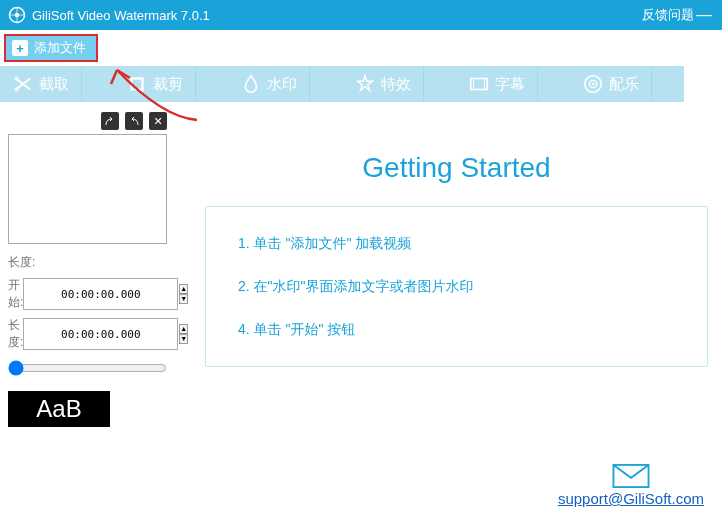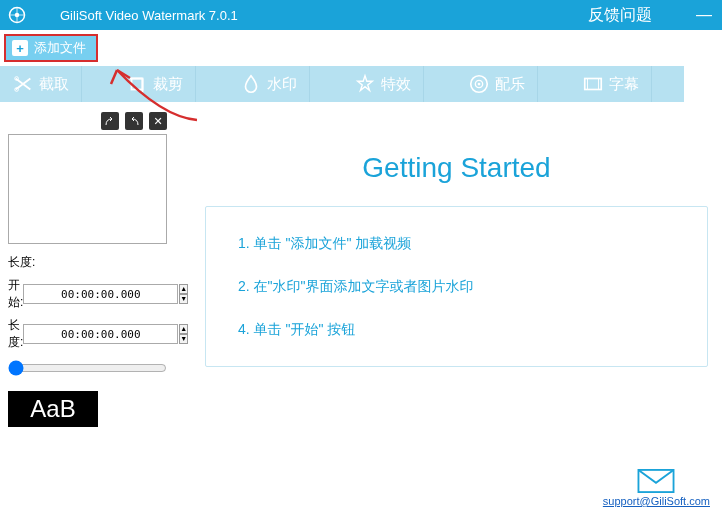--- a/index.html
+++ b/index.html
@@ -1,23 +1,23 @@
 <!DOCTYPE html>
 <html><head>
 <meta charset="utf-8">
 <style>
 * { box-sizing: border-box; margin: 0; padding: 0; font-family: "Microsoft YaHei", Arial, sans-serif; }
 body { width: 722px; height: 513px; background: #fff; font-size: 12px; overflow: hidden; position: relative; }
 
 
-.titlebar { height: 30px; background: #1aa3d9; color: #fff; display: flex; align-items: center; padding: 0 8px; gap: 28px; }
+.titlebar { height: 30px; background: #1aa3d9; color: #fff; display: flex; align-items: center; padding: 0 8px; }
 .titlebar .app-icon { width: 18px; height: 18px; margin-right: 6px; }
 .titlebar .title { font-size: 13px; flex: 0 0 auto; }
 .titlebar .spacer { flex: 1; }
-.titlebar .feedback { font-size: 16px; margin-right: 14px; cursor: pointer; }
+.titlebar .feedback { font-size: 13px; cursor: pointer; }
 .titlebar .min { width: 20px; text-align: center; font-size: 16px; cursor: pointer; }
 
 
 .toolbar { height: 36px; background: #fff; display: flex; align-items: center; padding-left: 4px; }
 .add-btn { display: flex; align-items: center; height: 28px; border: 2px solid #d62e2e; background: #77cff0; color: #fff; font-size: 13px; padding: 0 10px 0 6px; cursor: pointer; position: relative; }
 .add-btn .plus { width: 16px; height: 16px; background: #fff; color: #1aa3d9; font-weight: bold; display: flex; align-items: center; justify-content: center; margin-right: 6px; border-radius: 2px; font-size: 13px; }
 
 
 .arrow-wrap { position: absolute; left: 102px; top: 62px; pointer-events: none; }
 
@@ -28,40 +28,40 @@
 .tabstrip .filler { flex: 1; background: #fff; }
 
 
 .main { display: flex; height: calc(513px - 30px - 36px - 36px); }
 .left { width: 175px; padding: 10px 8px; position: relative; }
 .left .top-icons { display: flex; justify-content: flex-end; gap: 6px; margin-bottom: 4px; }
 .ico-btn { width: 18px; height: 18px; background: #333; color: #fff; display: flex; align-items: center; justify-content: center; font-size: 11px; border-radius: 2px; cursor: pointer; }
 .thumb { width: 100%; height: 110px; border: 1px solid #aaa; background: #fff; margin-bottom: 10px; }
 
 .field-row { display: flex; align-items: center; margin: 6px 0; font-size: 12px; }
-.field-row .lbl { width: 34px; color: #000000; }
-.field-row input[type=text] { flex: 1; height: 20px; border: 1px solid #aaa; font-family: monospace; font-size: 11px; padding: 0 3px; text-align: center; }
+.field-row .lbl { width: 34px; color: #737373; }
+.field-row input[type=text] { flex: 1; height: 32px; border: 1px solid #aaa; font-family: monospace; font-size: 11px; padding: 0 3px; text-align: center; }
 .spin { width: 14px; display: flex; flex-direction: column; margin-left: 1px; }
 .spin div { height: 10px; border: 1px solid #999; font-size: 7px; text-align: center; line-height: 7px; cursor: pointer; background: #f3f3f3; }
 .num-input { width: 46px; height: 20px; border: 1px solid #aaa; text-align: right; padding-right: 3px; font-size: 11px; }
 .slider { width: 100%; margin-top: 3px; }
 
 .font-row { display: flex; align-items: center; margin-top: 16px; }
 .font-btn { width: 52px; height: 22px; border: 1px solid #aaa; background: #fafafa; font-size: 12px; cursor: pointer; margin-left: 8px; }
 
-.sample { margin-top: 12px; width: 90px; height: 36px; background: #000; color: #fff; font-size: 24px; display: flex; align-items: center; justify-content: center; font-family: Arial; }
+.sample { margin-top: 12px; width: 102px; height: 36px; background: #000; color: #fff; font-size: 24px; display: flex; align-items: center; justify-content: center; font-family: Arial; }
 
 
 .right { flex: 1; padding: 20px 14px 0 30px; position: relative; }
 .gstitle { color: #1aa3d9; font-size: 28px; font-weight: 300; text-align: center; margin: 30px 0 22px; }
 .gsbox { border: 1px solid #c7e6f2; border-radius: 2px; padding: 26px 32px; color: #1aa3d9; font-size: 14px; line-height: 1.5; }
 .gsbox p { margin: 0 0 22px 0; }
 .gsbox p:last-child { margin-bottom: 0; }
 
-.support { position: absolute; right: 12px; bottom: 6px; text-align: left; font-size: 11px; }
+.support { position: absolute; right: 18px; bottom: 6px; text-align: left; font-size: 15px; }
 .support a { color: #1560c0; text-decoration: underline; cursor: pointer; }
 .env { width: 38px; height: 24px; margin: 0 auto 2px; display: block; }
 </style>
 </head>
 <body>
 
 <div class="titlebar">
   <svg class="app-icon" viewBox="0 0 24 24">
       <circle cx="12" cy="12" r="10" fill="none" stroke="#fff" stroke-width="2"></circle>
       <circle cx="12" cy="12" r="3" fill="#fff"></circle>
@@ -110,33 +110,33 @@
     <span>水印</span>
   </div>
   <div class="tab">
     <svg class="ticon" viewBox="0 0 24 24">
         <path d="M12 3 L14 9 20 9 15 13 17 19 12 15 7 19 9 13 4 9 10 9 Z" fill="none" stroke="#fff" stroke-width="1.5"></path>
       </svg>
     <span>特效</span>
   </div>
   <div class="tab">
     <svg class="ticon" viewBox="0 0 24 24">
+        <rect x="3" y="6" width="18" height="12" fill="none" stroke="#fff" stroke-width="1.8"></rect>
+        <line x1="6" y1="6" x2="6" y2="18" stroke="#fff"></line>
+        <line x1="18" y1="6" x2="18" y2="18" stroke="#fff"></line>
+      </svg>
+    <span>字幕</span>
+  </div>
+  <div class="tab">
+    <svg class="ticon" viewBox="0 0 24 24">
         <circle cx="12" cy="12" r="9" fill="none" stroke="#fff" stroke-width="1.8"></circle>
         <circle cx="12" cy="12" r="4" fill="none" stroke="#fff" stroke-width="1.5"></circle>
         <circle cx="12" cy="12" r="1.5" fill="#fff"></circle>
       </svg>
     <span>配乐</span>
-  </div>
-  <div class="tab">
-    <svg class="ticon" viewBox="0 0 24 24">
-        <rect x="3" y="6" width="18" height="12" fill="none" stroke="#fff" stroke-width="1.8"></rect>
-        <line x1="6" y1="6" x2="6" y2="18" stroke="#fff"></line>
-        <line x1="18" y1="6" x2="18" y2="18" stroke="#fff"></line>
-      </svg>
-    <span>字幕</span>
   </div>
   <div class="filler"></div>
 </div>
 
 <div class="main">
 
   <div class="left">
     <div class="top-icons">
       <div class="ico-btn">
         <svg width="12" height="12" viewBox="0 0 12 12">

